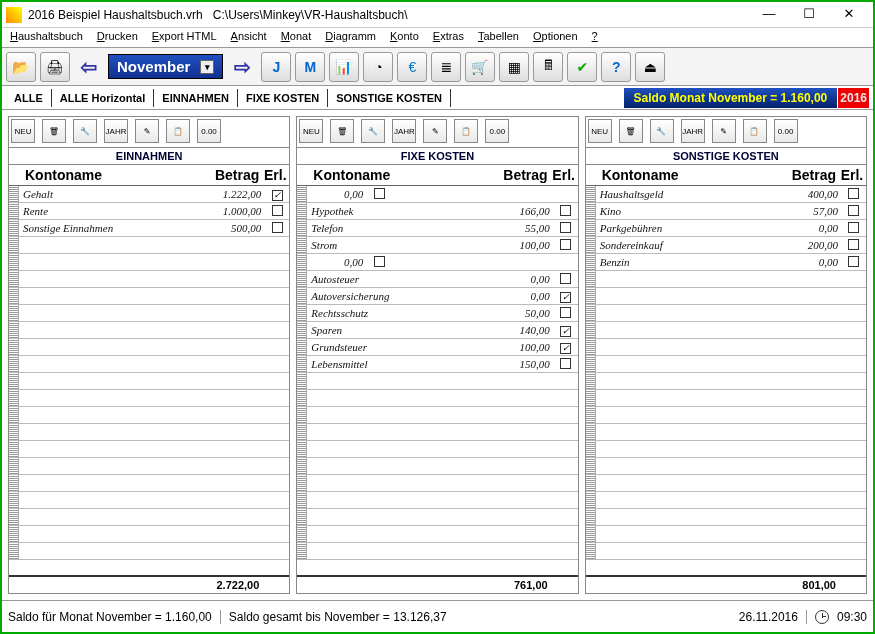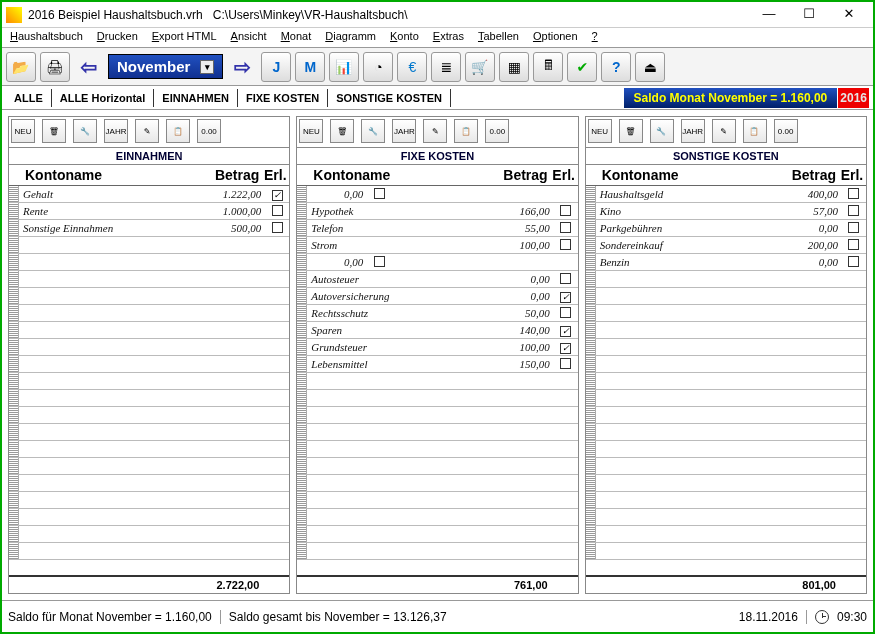--- a/index.html
+++ b/index.html
@@ -580,17 +580,17 @@
         <div class="terl"></div>
       </div>
     </div>
   </div>
 
 <div class="statusbar">
   <span>Saldo für Monat November = 1.160,00</span>
   <div class="sep"></div>
   <span>Saldo gesamt bis November = 13.126,37</span>
   <div class="fill"></div>
-  <span>18.11.2016</span>
+  <span>26.11.2016</span>
   <div class="sep"></div>
   <span class="clock-icon"></span>
   <span>09:30</span>
 </div>
 
 </body></html>

